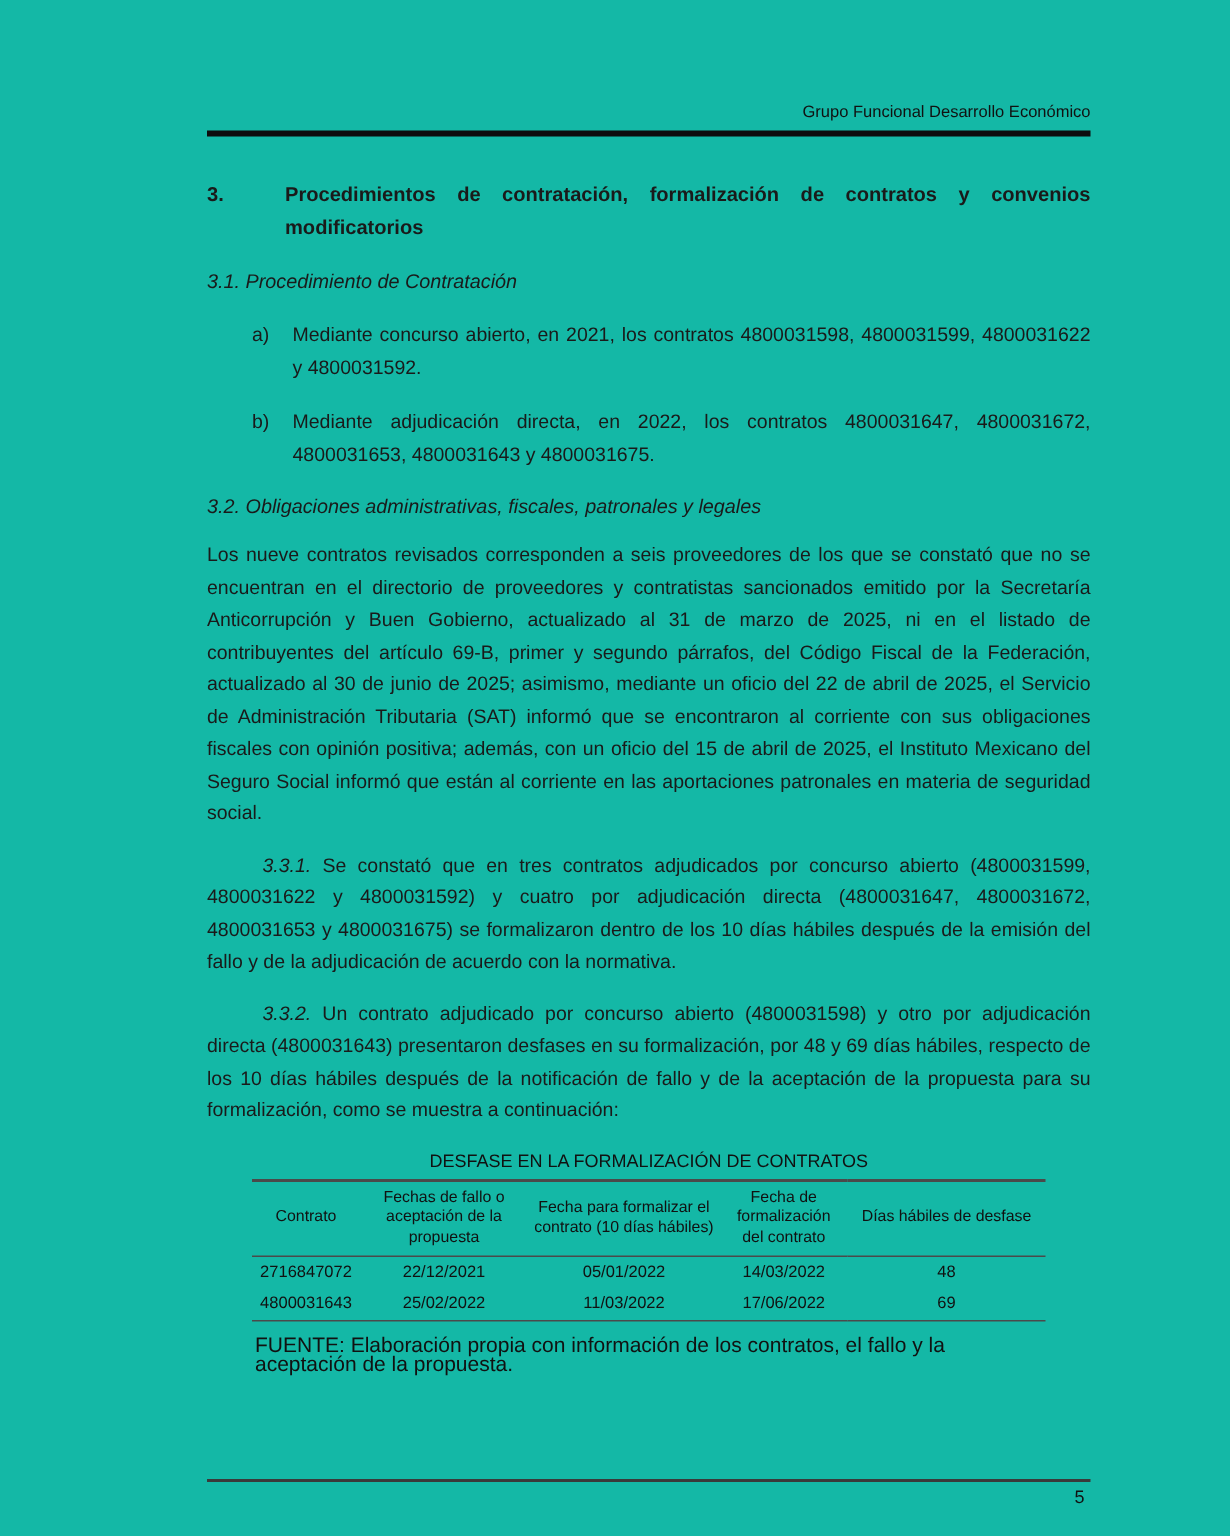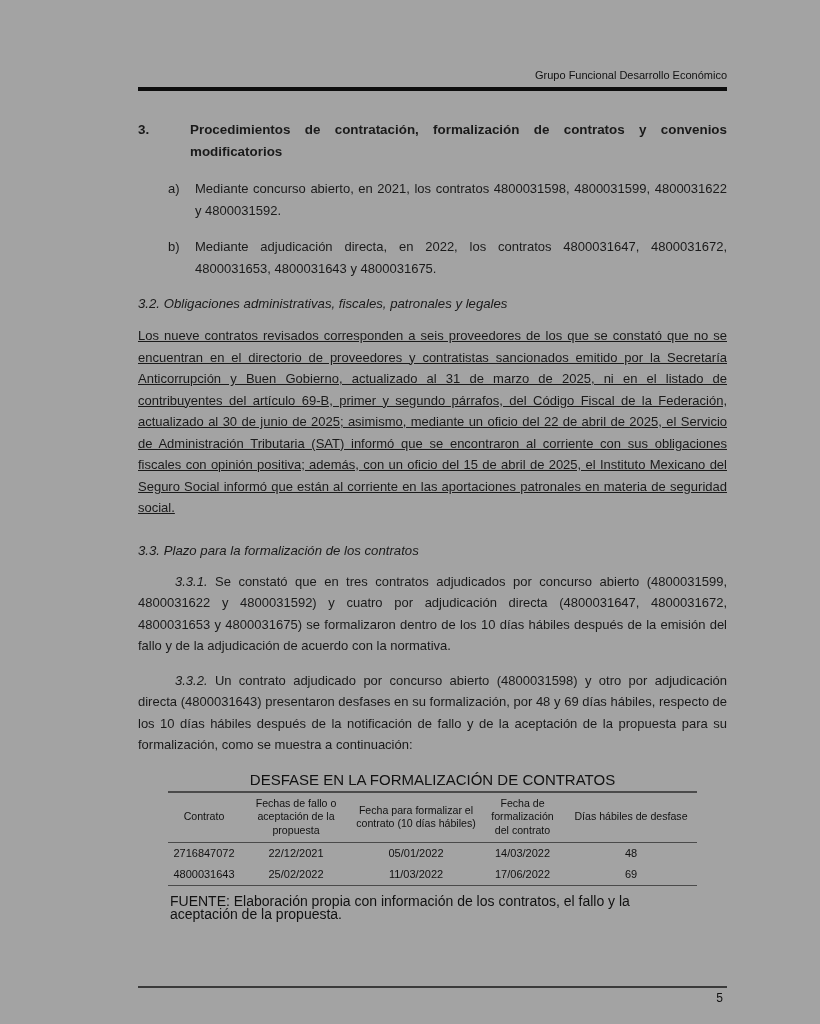--- a/index.html
+++ b/index.html
@@ -4,21 +4,21 @@
 <style>
   html, body {
     margin: 0;
     padding: 0;
     background: #ffffff;
   }
   .page {
     position: relative;
     width: 820px;
     height: 1024px;
-    background: #a3a3a3;
+    background: #14b8a6;
     box-sizing: border-box;
     padding: 0 93px 0 138px;
     font-family: "Liberation Sans", sans-serif;
     color: #1a1a1a;
     overflow: hidden;
   }
   
   .doc-header {
     padding-top: 68px;
   }
@@ -74,30 +74,30 @@
   }
   .list-item .item-text {
     flex: 1;
     text-align: justify;
   }
   .num-label {
     font-style: italic;
     margin-left: 37px;
   }
   .mt-large { margin-top: 23px; }
-  .mt-med   { margin-top: 12px; text-decoration: underline; }
+  .mt-med   { margin-top: 12px; }
   
   .table-block {
     margin-left: 30px;
     width: 529px;
     margin-top: 17px;
   }
   .table-title {
     text-align: center;
-    font-size: 15px;
+    font-size: 12px;
     line-height: 13px;
     margin-bottom: 5px;
     color: #111;
   }
   table.contracts {
     border-collapse: collapse;
     width: 529px;
     table-layout: fixed;
     font-size: 10.6px;
     color: #111;
@@ -163,37 +163,37 @@
   <div class="doc-header">
     <div class="group-label">Grupo Funcional Desarrollo Económico</div>
     <div class="header-rule"></div>
   </div>
 
   <div class="h-section body-text">
     <span class="sec-num">3.</span>
     <span class="sec-title">Procedimientos de contratación, formalización de contratos y convenios modificatorios</span>
   </div>
 
+  <div class="h-italic">3.1. Procedimiento de Contratación</div>
 
 
   <div class="list-item body-text">
     <span class="marker">a)</span>
     <span class="item-text">Mediante concurso abierto, en 2021, los contratos 4800031598, 4800031599, 4800031622 y 4800031592.</span>
   </div>
 
   <div class="list-item body-text">
     <span class="marker">b)</span>
     <span class="item-text">Mediante adjudicación directa, en 2022, los contratos 4800031647, 4800031672, 4800031653, 4800031643 y 4800031675.</span>
   </div>
 
   <div class="h-italic">3.2. Obligaciones administrativas, fiscales, patronales y legales</div>
 
   <p class="body-text para mt-med">Los nueve contratos revisados corresponden a seis proveedores de los que se constató que no se encuentran en el directorio de proveedores y contratistas sancionados emitido por la Secretaría Anticorrupción y Buen Gobierno, actualizado al 31 de marzo de 2025, ni en el listado de contribuyentes del artículo 69-B, primer y segundo párrafos, del Código Fiscal de la Federación, actualizado al 30 de junio de 2025; asimismo, mediante un oficio del 22 de abril de 2025, el Servicio de Administración Tributaria (SAT) informó que se encontraron al corriente con sus obligaciones fiscales con opinión positiva; además, con un oficio del 15 de abril de 2025, el Instituto Mexicano del Seguro Social informó que están al corriente en las aportaciones patronales en materia de seguridad social.</p>
 
-  <div class="h-italic mt-large">3.3. Plazo para la formalización de los contratos</div>
 
   <p class="body-text para">
     <span class="num-label">3.3.1.</span>
     <span>Se constató que en tres contratos adjudicados por concurso abierto (4800031599, 4800031622 y 4800031592) y cuatro por adjudicación directa (4800031647, 4800031672, 4800031653 y 4800031675) se formalizaron dentro de los 10 días hábiles después de la emisión del fallo y de la adjudicación de acuerdo con la normativa.</span>
   </p>
 
   <p class="body-text para">
     <span class="num-label">3.3.2.</span>
     <span>Un contrato adjudicado por concurso abierto (4800031598) y otro por adjudicación directa (4800031643) presentaron desfases en su formalización, por 48 y 69 días hábiles, respecto de los 10 días hábiles después de la notificación de fallo y de la aceptación de la propuesta para su formalización, como se muestra a continuación:</span>
   </p>

